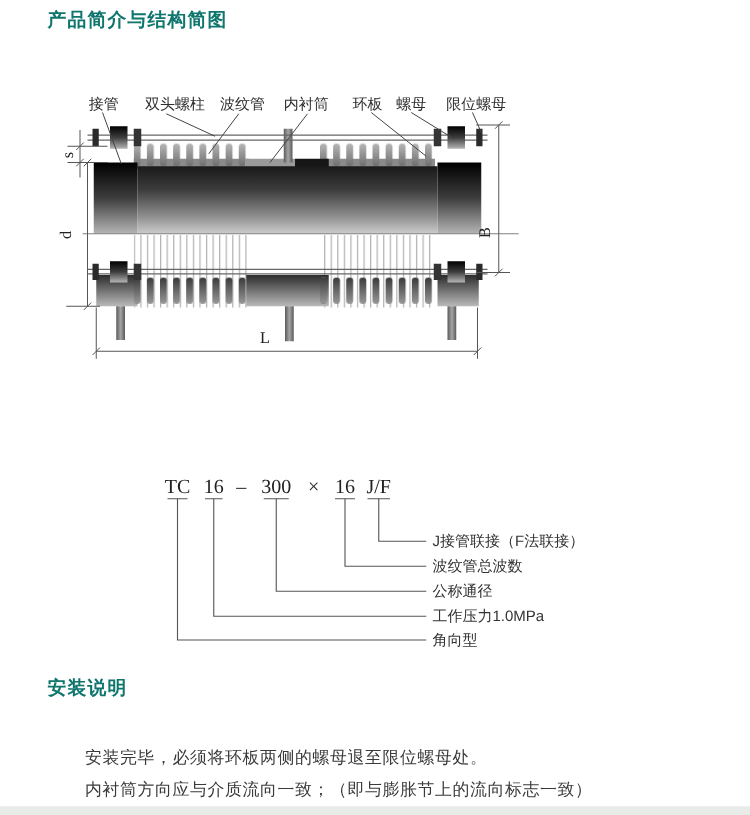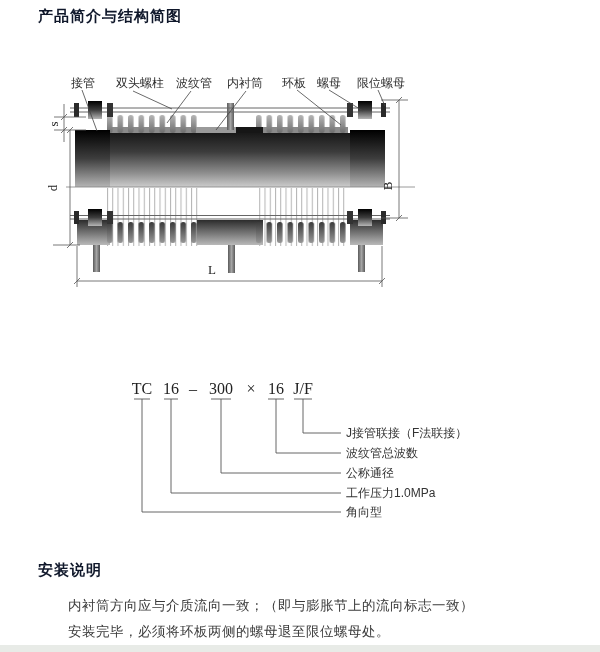--- a/index.html
+++ b/index.html
@@ -1,22 +1,22 @@
 <!DOCTYPE html>
 <html><head>
 <meta charset="utf-8">
 <style>
   html,body{margin:0;padding:0;}
   body{background:#ffffff;font-family:"Liberation Sans","DejaVu Sans",sans-serif;}
   .page{position:relative;width:600px;height:652px;background:#ffffff;overflow:hidden;}
   .edge-strip{position:absolute;left:0;right:0;bottom:0;height:7px;background:#e8ebe7;}
-  .sec-title{position:absolute;margin:0;color:#0f172a;font-size:15px;font-weight:bold;letter-spacing:1px;}
+  .sec-title{position:absolute;margin:0;color:#0f766e;font-size:15px;font-weight:bold;letter-spacing:1px;}
   .t1{left:38px;top:7px;}
   .t2{left:38px;top:343px;}
-  .t3{left:38px;top:561px;}
+  .t3{left:38px;top:541px;}
   .diagram{position:absolute;left:30px;top:68px;width:420px;height:230px;}
   .codefig{position:absolute;left:120px;top:372px;width:360px;height:155px;}
   .install-text{position:absolute;left:68px;top:593px;width:480px;color:#3a3a3a;}
   .install-text p{margin:0;font-size:13.5px;line-height:26px;letter-spacing:0.5px;}
   svg text.plabel{font-family:"Liberation Sans","DejaVu Sans",sans-serif;font-size:12px;fill:#2e2e2e;}
   svg text.dim{font-family:"Liberation Serif","DejaVu Serif",serif;font-size:13px;fill:#222;}
   svg text.seg{font-family:"Liberation Serif","DejaVu Serif",serif;font-size:16px;fill:#222;}
   svg text.callout{font-family:"Liberation Sans","DejaVu Sans",sans-serif;font-size:12px;fill:#333;}
 </style>
 </head>
@@ -208,18 +208,18 @@
       <text class="callout" x="346" y="457">波纹管总波数</text>
       <text class="callout" x="346" y="477">公称通径</text>
       <text class="callout" x="346" y="497">工作压力1.0MPa</text>
       <text class="callout" x="346" y="516">角向型</text>
     </g>
   </svg>
 
   <h2 class="sec-title t3">安装说明</h2>
 
   <div class="install-text">
+    <p>安装完毕，必须将环板两侧的螺母退至限位螺母处。</p>
     <p>内衬筒方向应与介质流向一致；（即与膨胀节上的流向标志一致）</p>
-    <p>安装完毕，必须将环板两侧的螺母退至限位螺母处。</p>
   </div>
 
   <div class="edge-strip"></div>
 </div>
 
 </body></html>

